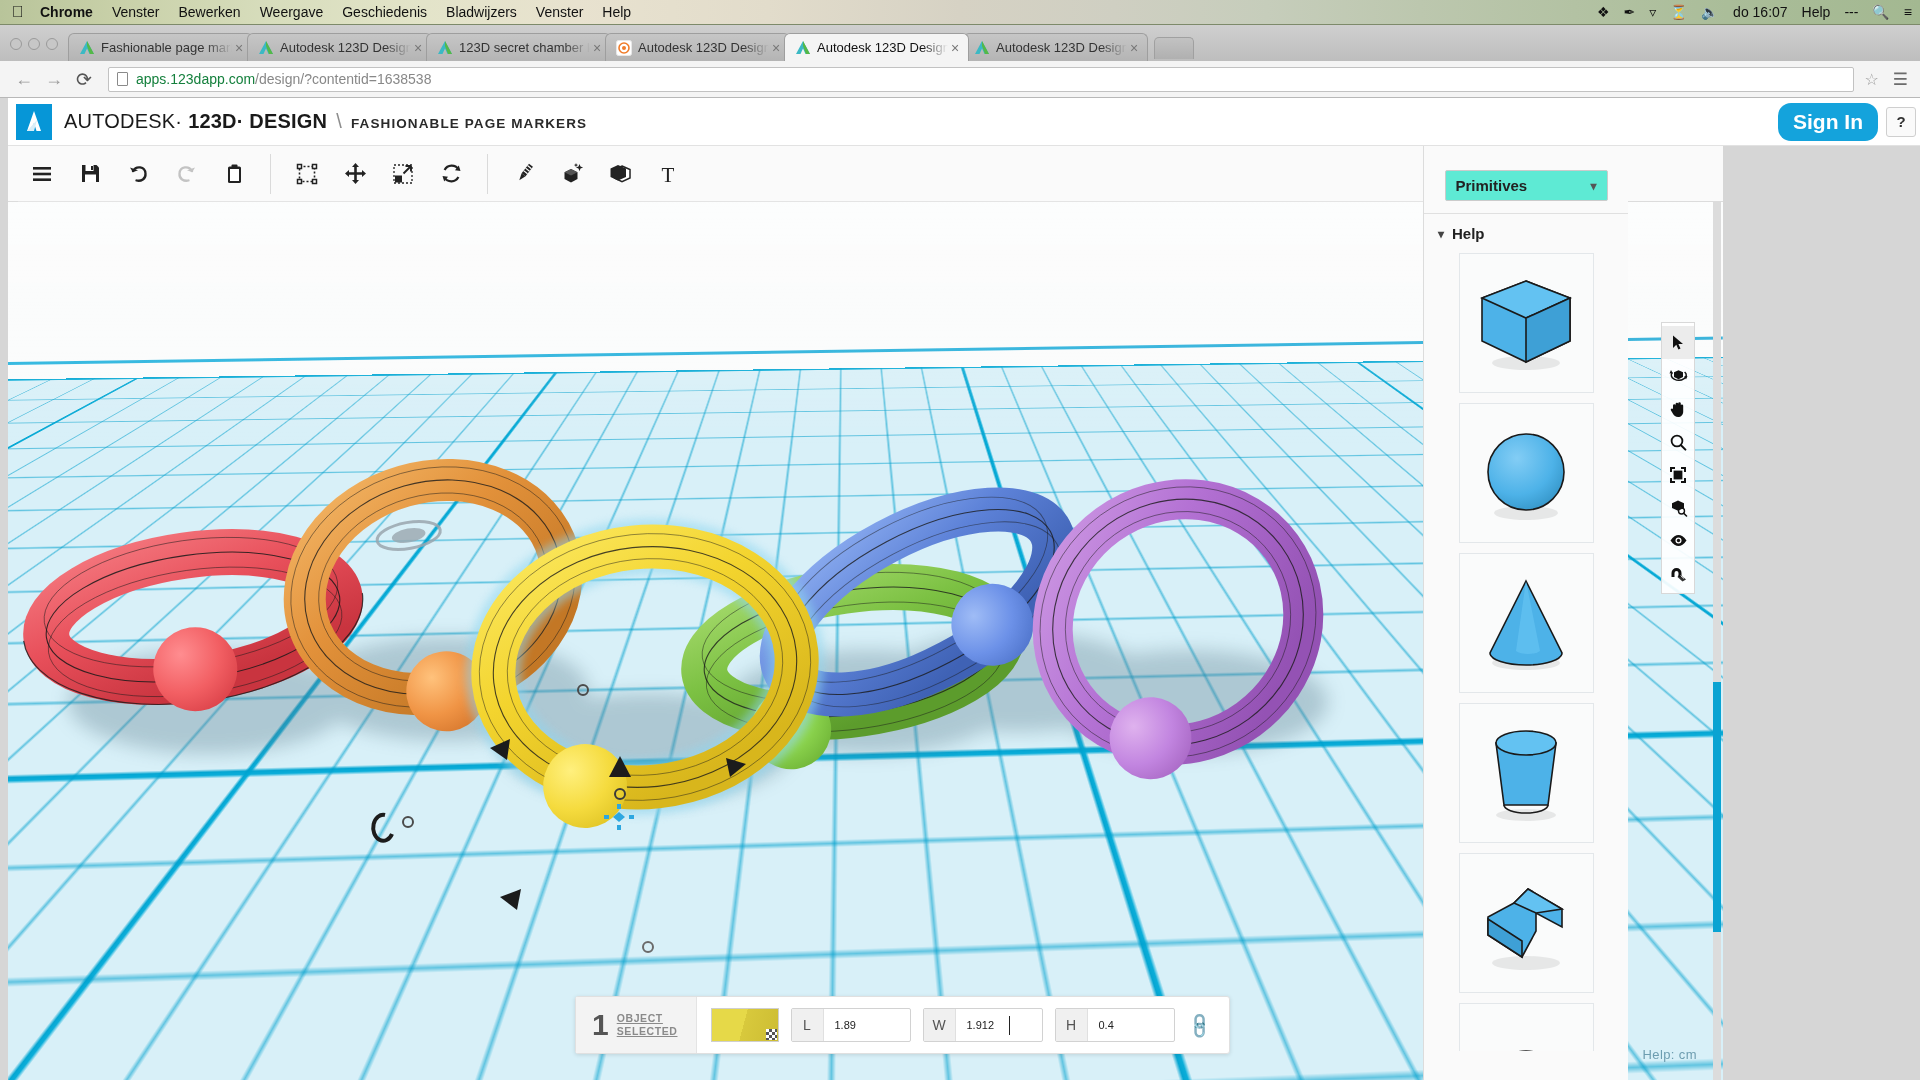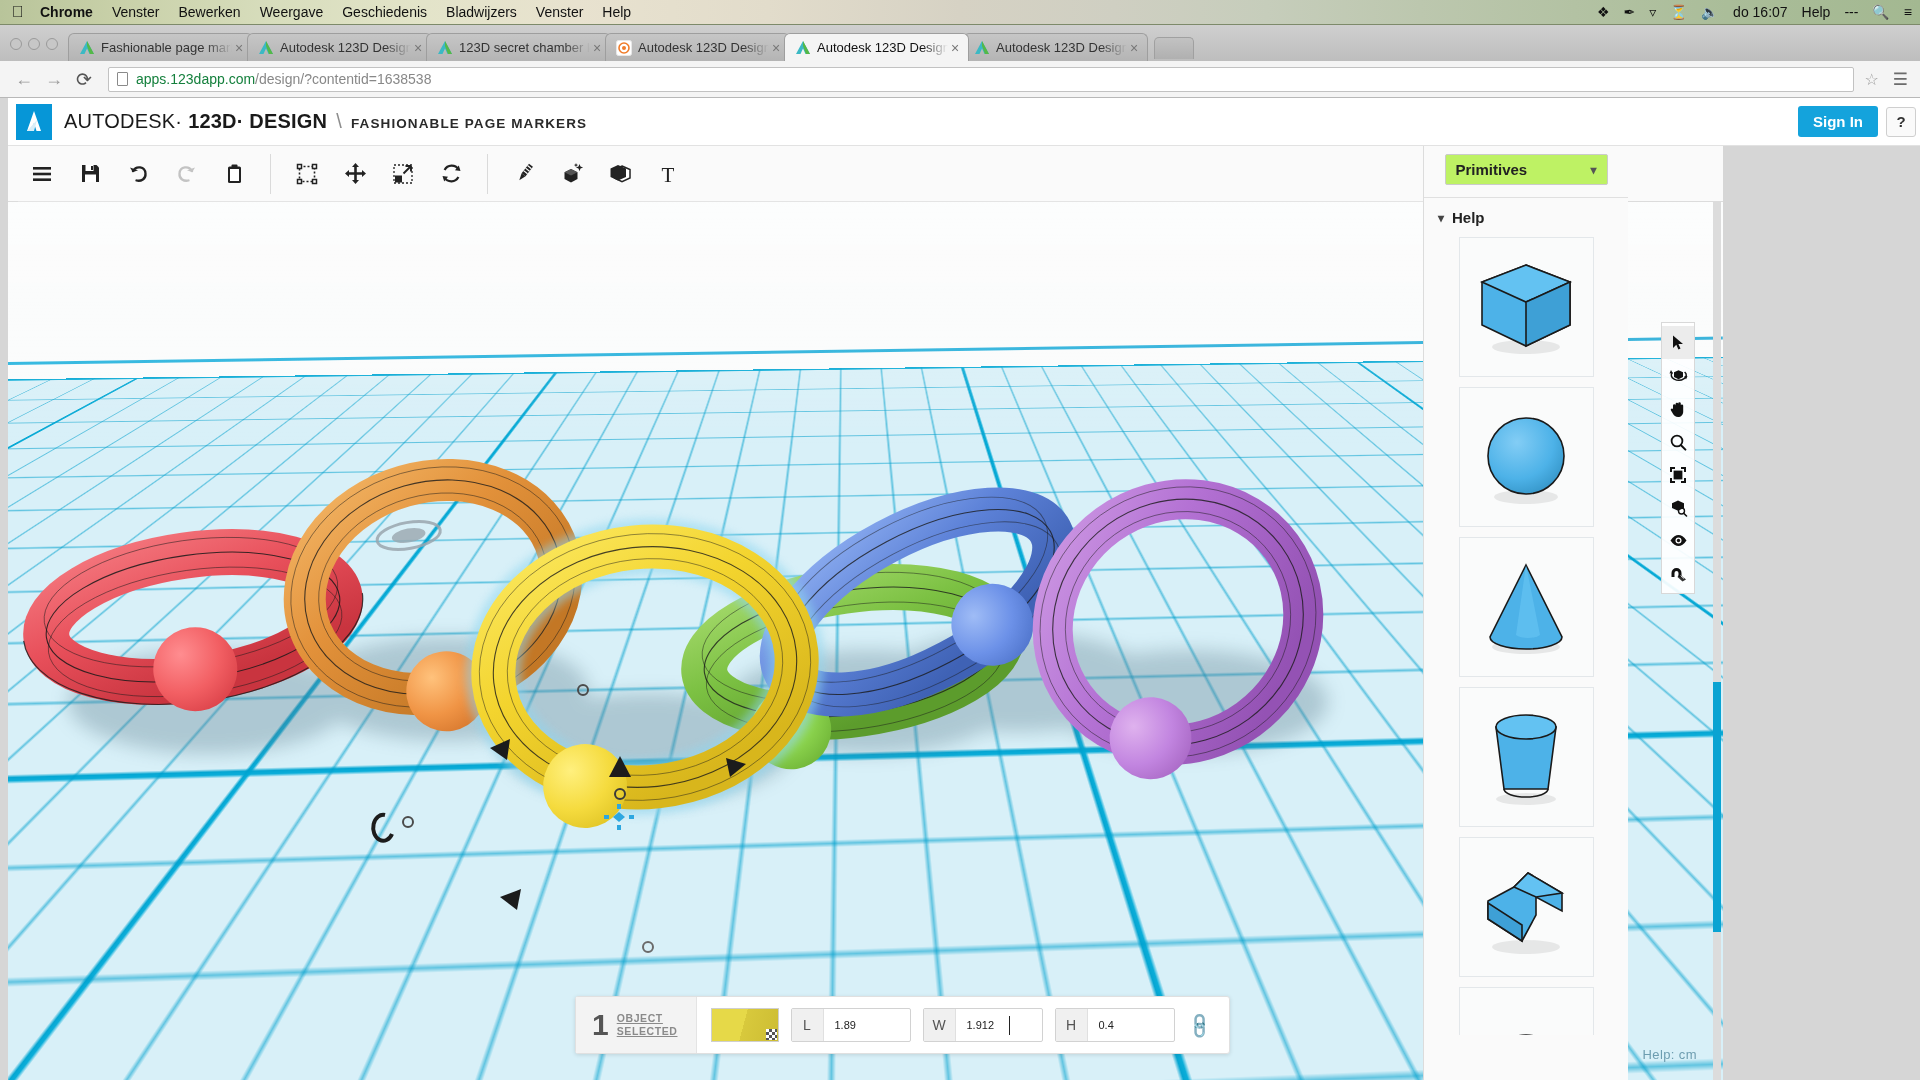--- a/index.html
+++ b/index.html
@@ -125,22 +125,22 @@
     width: 36px; height: 36px; background: #0696d7; margin: 0 12px 0 8px;
     position: relative; flex: 0 0 36px;
   }
   #brand { display: flex; align-items: baseline; font-size: 20px; letter-spacing: .2px; }
   #brand .b1 { color: #1a1a1a; font-weight: 400; }
   #brand .b2 { color: #1a1a1a; font-weight: 700; margin-left: 6px; }
   #brand .sep { color: #8d8d8d; margin: 0 9px; font-weight: 300; }
   #brand .docname { font-size: 13.5px; font-weight: 700; letter-spacing: 1.1px; color: #2a2a2a; }
   #appheader .hright { margin-left: auto; display: flex; align-items: center; gap: 8px; padding-right: 12px; }
   #signin {
-    background: #14a3dc; color: #fff; border: none; border-radius: 3px;
-    font-size: 15px; font-weight: 700; padding: 7px 15px; cursor: pointer;
+    background: #14a3dc; color: #fff; border: none; border-radius: 13px;
+    font-size: 21px; font-weight: 700; padding: 7px 15px; cursor: pointer;
     font-family: "Liberation Sans", sans-serif;
   }
   #helpbtn {
     width: 30px; height: 30px; border: 1px solid #cfcfcf; border-radius: 3px;
     background: #fafafa; font-size: 15px; font-weight: 700; color: #333; cursor: pointer;
     font-family: "Liberation Sans", sans-serif;
   }
 
   
   #maintoolbar {
@@ -266,22 +266,22 @@
     left: 53px; top: 7px;
   }
   #linkicon { font-size: 18px; color: #7f8fa3; padding: 0 4px 0 2px; cursor: pointer; transform: rotate(-45deg); }
 
   
   #rightpanel {
     position: absolute; top: 48px; right: 0; width: 205px; height: 934px;
     background: #fafafa; border-left: 1px solid #dcdcdc;
   }
   #catselect {
-    margin: 8px auto 0 auto; display: block; width: 163px; height: 31px;
-    border: 1px solid #cbcbcb; background: #bef264; border-radius: 2px;
+    margin: 24px auto 0 auto; display: block; width: 163px; height: 31px;
+    border: 1px solid #cbcbcb; background: #5eead4; border-radius: 2px;
     display: flex; align-items: center; padding: 0 10px;
     font-size: 15px; font-weight: 700; color: #222; cursor: pointer;
   }
   #catselect .chev { margin-left: auto; font-size: 12px; color: #555; }
   #paneldiv { height: 1px; background: #e0e0e0; margin-top: 12px; }
   #groupheader {
     display: flex; align-items: center; gap: 8px;
     padding: 11px 0 9px 14px; font-size: 15px; font-weight: 700; color: #222; cursor: pointer;
   }
   #groupheader .chev { font-size: 12px; color: #444; }

